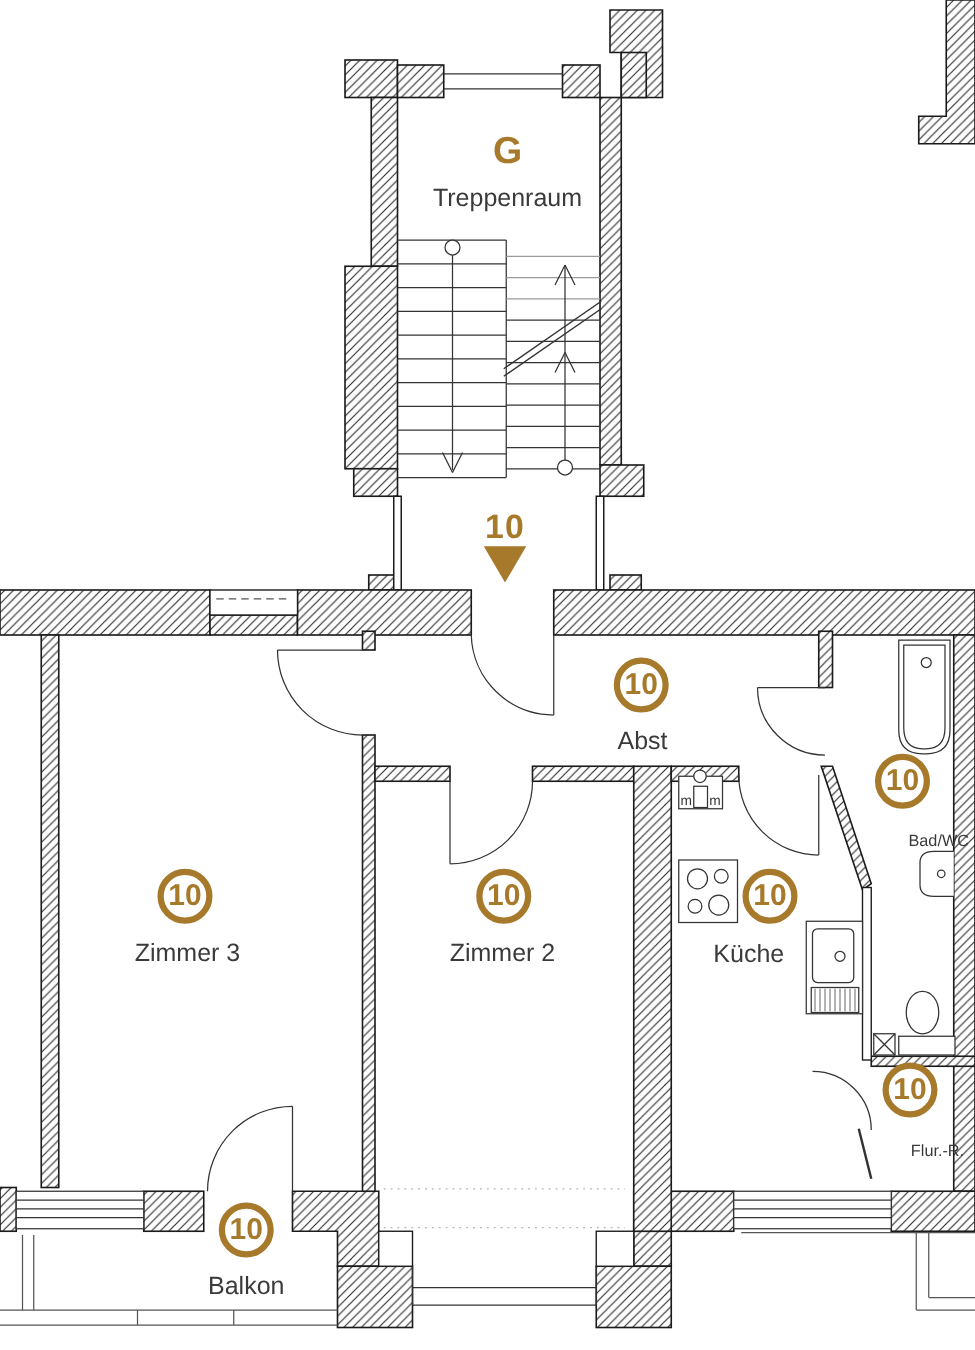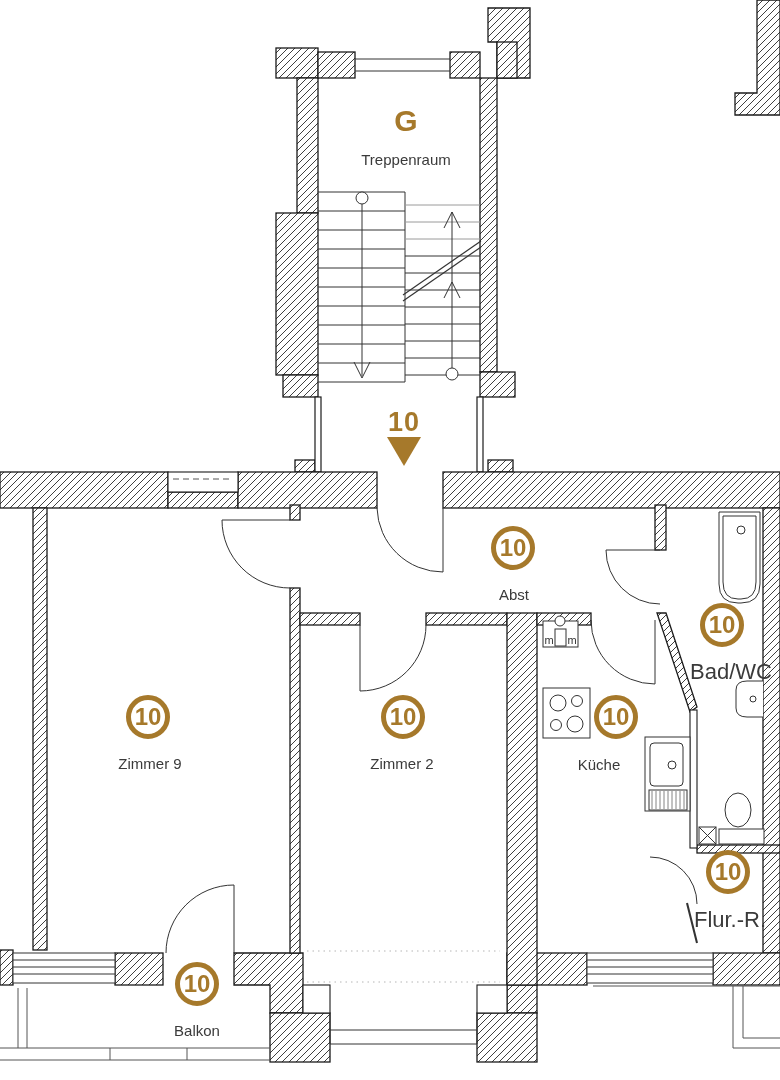--- a/index.html
+++ b/index.html
@@ -1,21 +1,21 @@
 <!DOCTYPE html>
 <html style="--accent: #A6792B; --ink: #3A3A3A; --line: #1B1B1B;"><head>
 <meta charset="utf-8">
 <style>
   html,body{margin:0;padding:0;background:#fff;}
   .plan{position:relative;width:780px;height:1080px;background:#fff;overflow:hidden;
         font-family:"Liberation Sans",sans-serif;}
   .plan svg{position:absolute;left:0;top:0;}
   .lbl{position:absolute;transform:translate(-50%,-50%);color:var(--ink);
-       font-size:15px;white-space:nowrap;z-index:3;}
-  .sm{font-size:22px;}
+       font-size:20px;white-space:nowrap;z-index:3;}
+  .sm{font-size:13px;margin-left:20px;}
   .accent{color:var(--accent);font-weight:bold;}
   .glabel{font-size:30px;}
   .big10{font-size:27px;letter-spacing:1px;}
   .badge{position:absolute;transform:translate(-50%,-50%);width:34px;height:34px;
          border:5px solid var(--accent);border-radius:50%;background:#fff;
          color:var(--accent);font-weight:bold;font-size:24px;display:flex;
          align-items:center;justify-content:center;z-index:3;}
   .tri{position:absolute;transform:translate(-50%,0);width:0;height:0;
        border-left:17px solid transparent;border-right:17px solid transparent;
        border-top:29px solid var(--accent);z-index:3;}
@@ -271,21 +271,21 @@
   </g>
 </svg>
 
   <div class="lbl accent glabel" style="left:406px;top:121px">G</div>
   <div class="lbl" style="left:406px;top:159px">Treppenraum</div>
 
   <div class="lbl accent big10" style="left:404px;top:422px">10</div>
   <div class="tri" style="left:404px;top:437px"></div>
 
   <div class="lbl" style="left:514px;top:594px">Abst</div>
-  <div class="lbl" style="left:150px;top:763px">Zimmer 9</div>
+  <div class="lbl" style="left:150px;top:763px">Zimmer 3</div>
   <div class="lbl" style="left:402px;top:763px">Zimmer 2</div>
   <div class="lbl" style="left:599px;top:764px">Küche</div>
   <div class="lbl sm" style="left:731px;top:672px">Bad/WC</div>
   <div class="lbl sm" style="left:730px;top:920px">Flur.-R.</div>
   <div class="lbl" style="left:197px;top:1030px">Balkon</div>
 
   <div class="badge" style="left:513px;top:548px">10</div>
   <div class="badge" style="left:148px;top:717px">10</div>
   <div class="badge" style="left:403px;top:717px">10</div>
   <div class="badge" style="left:616px;top:717px">10</div>

